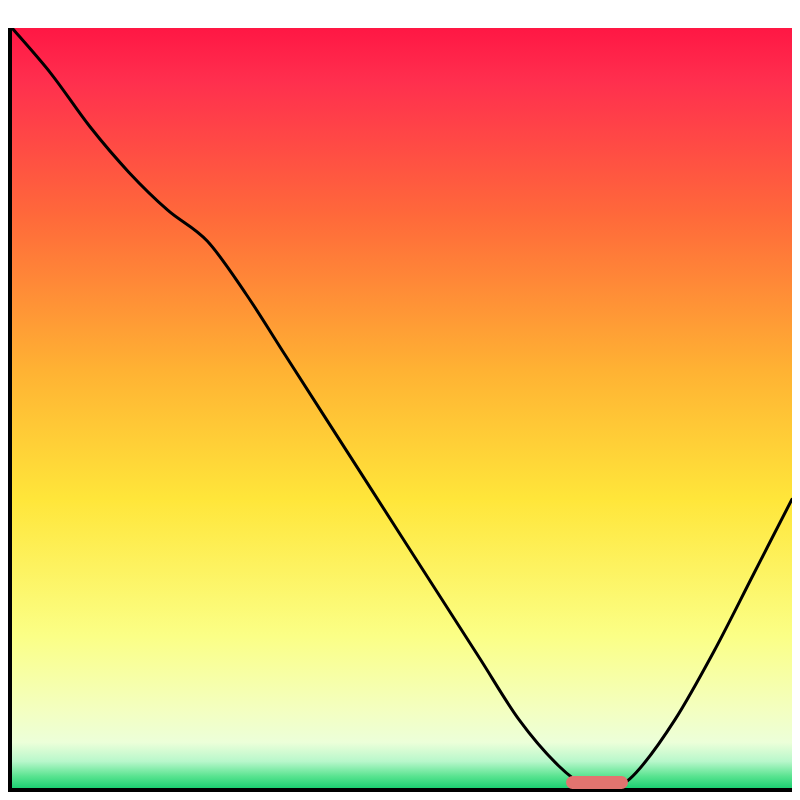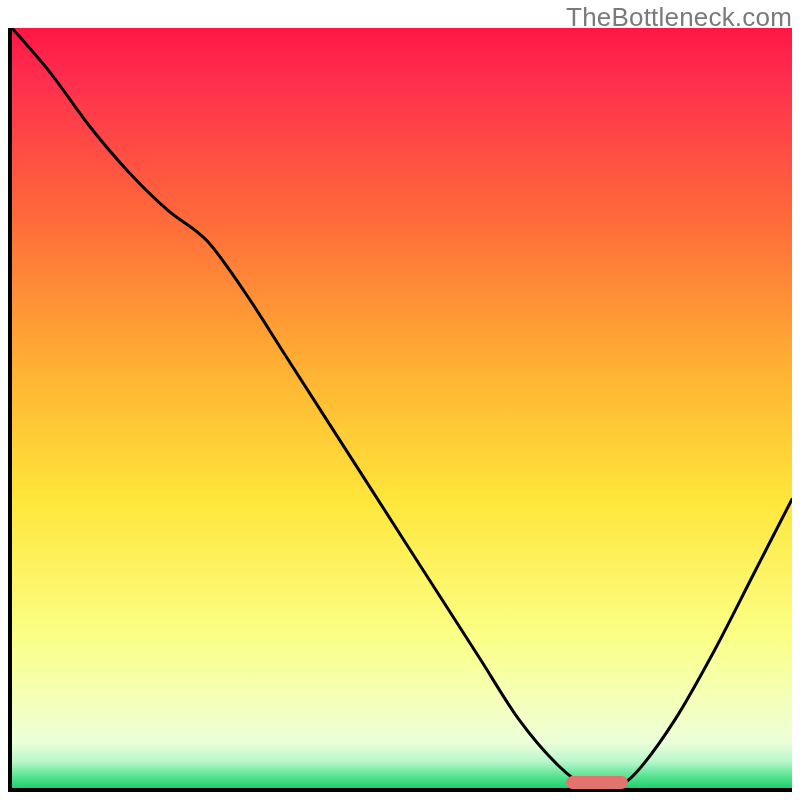--- a/index.html
+++ b/index.html
@@ -53,21 +53,20 @@
     background: #e2746f;
     border-radius: 8px;
     height: 13px;
   }
 </style>
 </head>
 <body>
 
 <div class="stage">
 
-  <div class="watermark">TheBottleneck.com</div>
 
   <div class="plot-area">
 
     <svg class="gradient-bg" viewBox="0 0 780 760" preserveAspectRatio="none">
       <defs>
         <linearGradient id="bg-grad" x1="0" y1="0" x2="0" y2="1">
             <stop offset="0%" stop-color="#ff1744"></stop>
             <stop offset="7.000000000000001%" stop-color="#ff2f4e"></stop>
             <stop offset="25%" stop-color="#ff6a3a"></stop>
             <stop offset="45%" stop-color="#ffb233"></stop>

